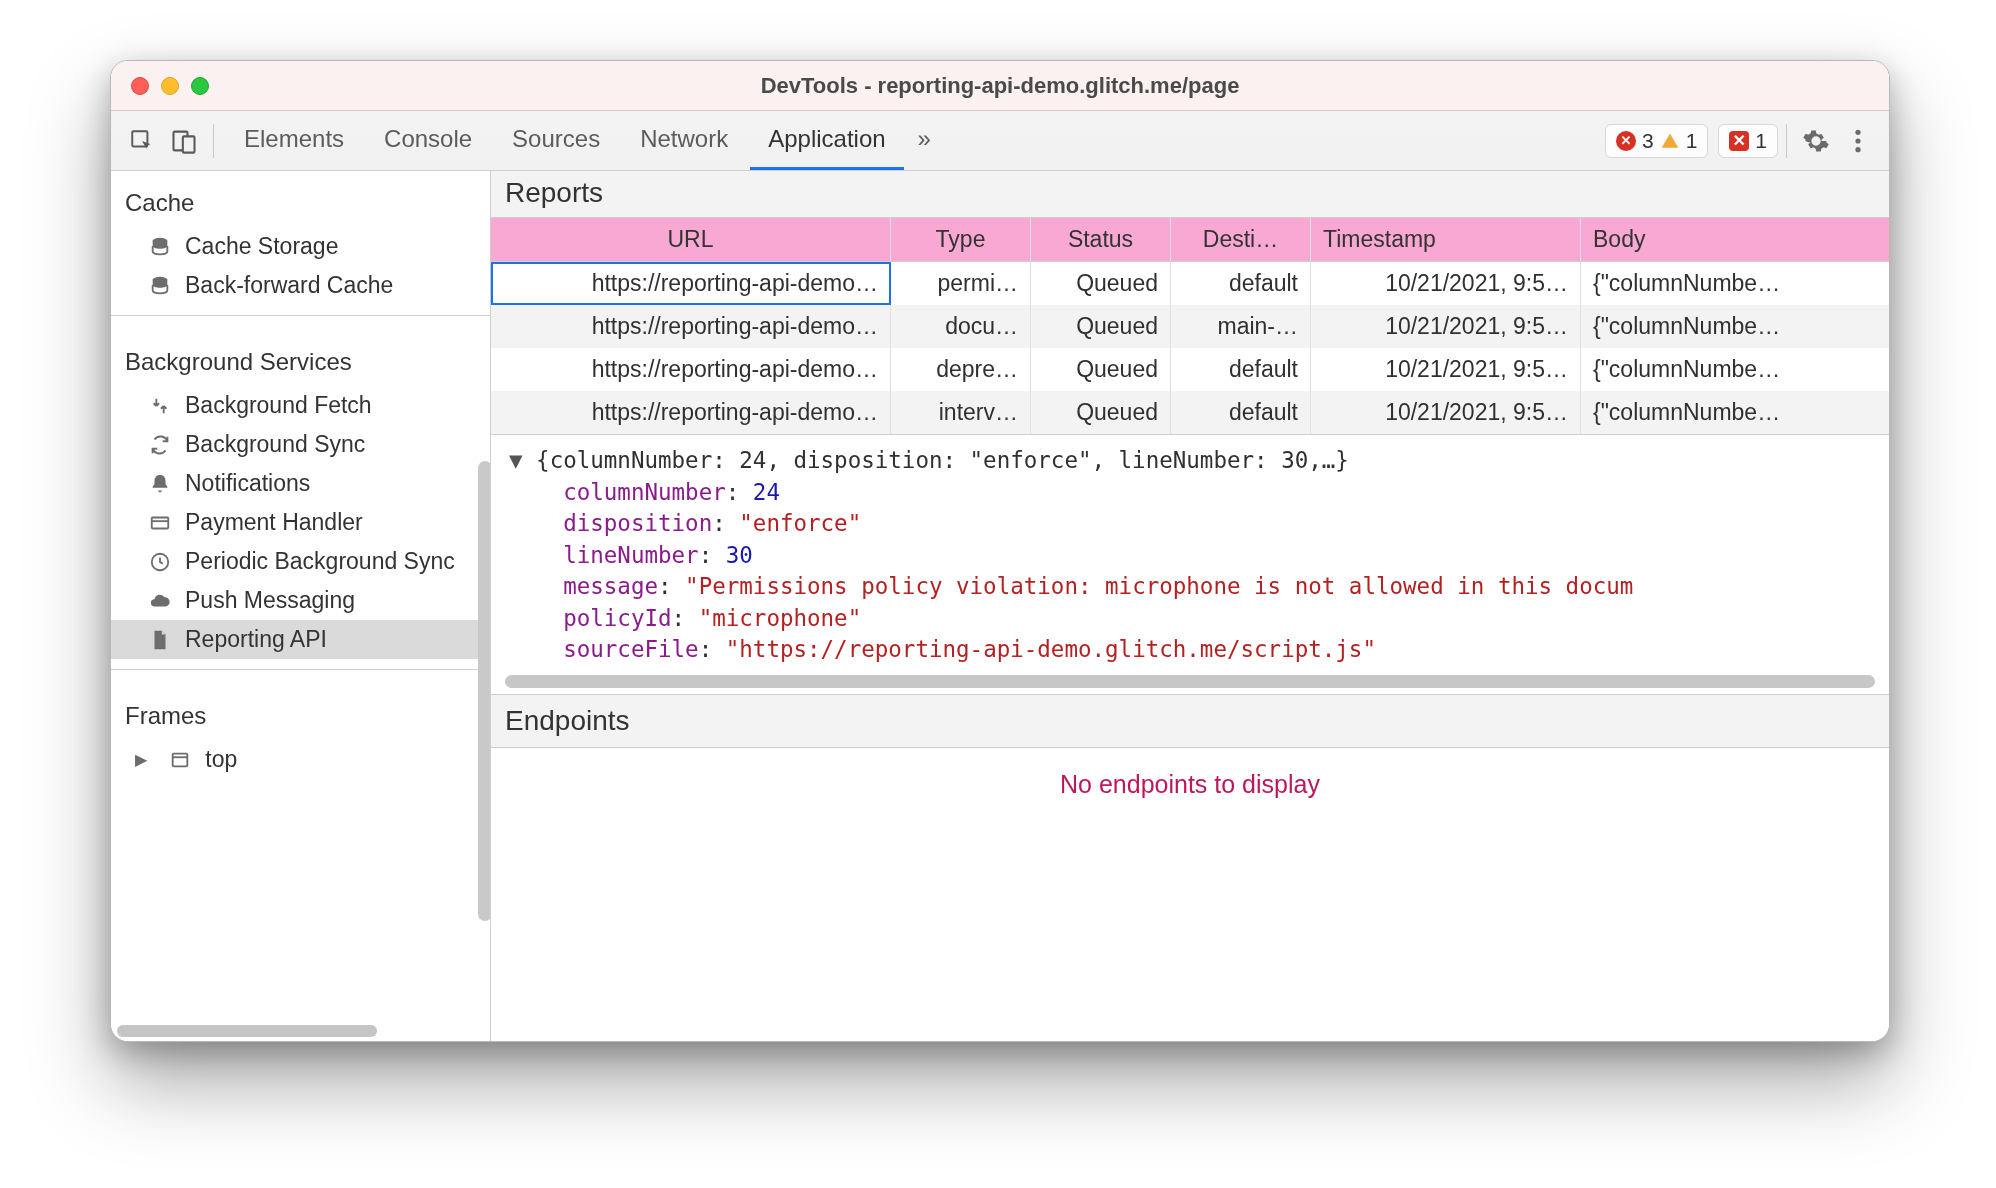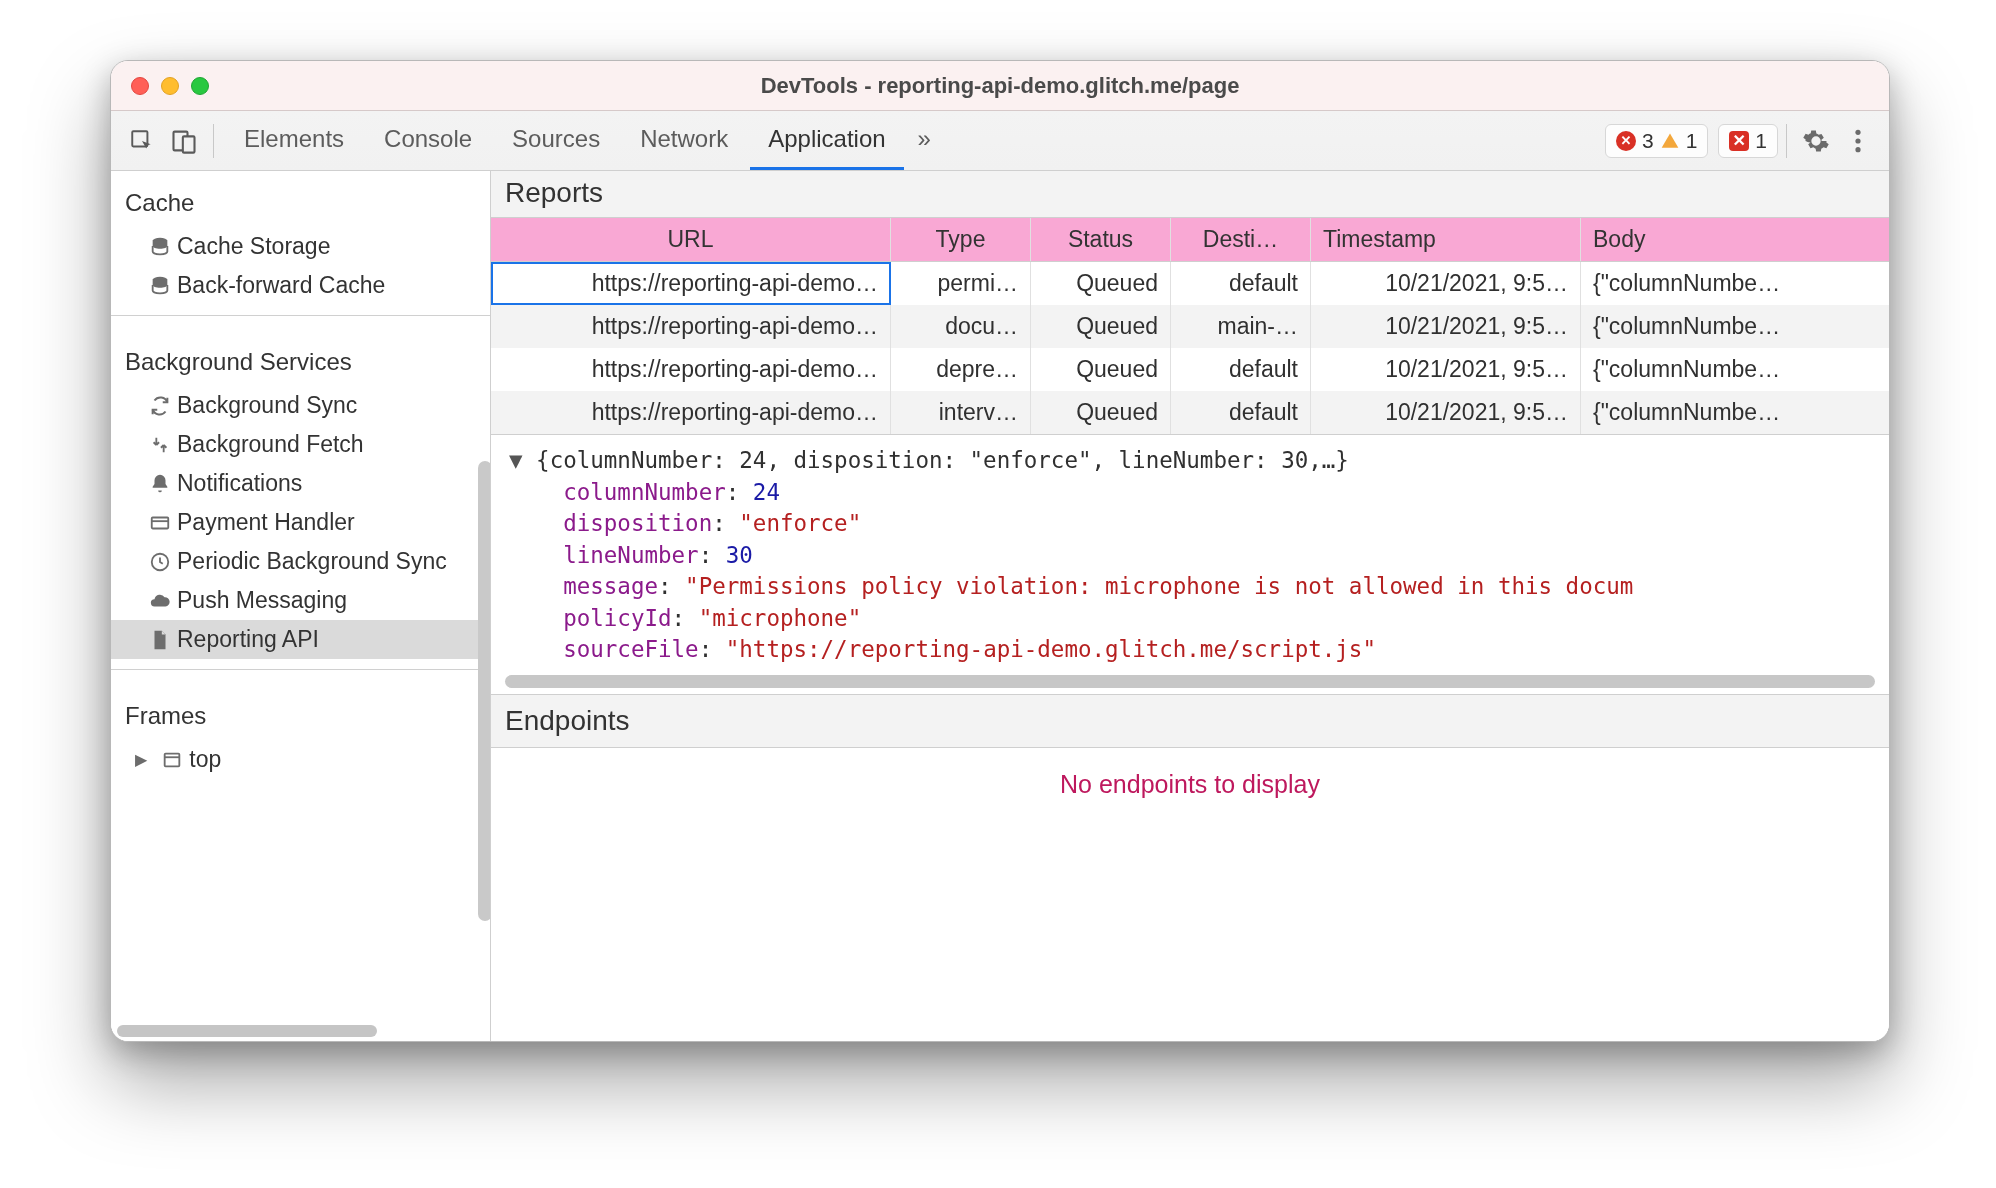--- a/index.html
+++ b/index.html
@@ -55,21 +55,21 @@
   .b-icon.err { background:#d93025; }
   .b-icon.warnTri svg { width:20px; height:20px; }
   .b-icon.sq { border-radius:4px; background:#d93025; font-size:16px; }
   .gear, .more { width:42px; height:42px; display:flex; align-items:center; justify-content:center; color:#6b6b6b; }
 
   
   .body { flex:1; display:flex; min-height:0; }
   .sidebar { width: 380px; border-right:1px solid #cfcfcf; background:#fff; display:flex; flex-direction:column; overflow:hidden; position:relative; }
   .side-section-title { font-size:24px; color:#333; padding: 18px 14px 10px 14px; font-weight:400; }
   .side-section-title.tight { padding-top: 22px; }
-  .side-item { display:flex; align-items:center; gap:4px; padding: 6px 10px 6px 36px; font-size:23px; color:#333; cursor:pointer; white-space:nowrap; overflow:hidden; text-overflow:ellipsis; }
+  .side-item { display:flex; align-items:center; gap:12px; padding: 6px 10px 6px 36px; font-size:23px; color:#333; cursor:pointer; white-space:nowrap; overflow:hidden; text-overflow:ellipsis; }
   .side-item.selected { background:#dadada; }
   .side-item .si-icon { width:26px; height:26px; display:flex; align-items:center; justify-content:center; color:#6d6d6d; flex-shrink:0;}
   .side-divider { height:1px; background:#d0d0d0; margin: 10px 0; }
   .frames-item { padding-left: 24px; }
   .tri { display:inline-block; font-size:16px; color:#6c6c6c; margin-right:8px; }
   .side-scroll-thumb { position:absolute; left:0; bottom:4px; width:260px; height:12px; background:#c5c5c5; border-radius:6px; margin-left:6px;}
   .body-scroll-thumb { position:absolute; right:-2px; width:14px; top:290px; height:460px; background:#c9c9c9; border-radius:7px; }
   .sidebar-outer { position:relative; }
   
   .main { flex:1; display:flex; flex-direction:column; min-width:0; background:#fff; }
@@ -197,34 +197,34 @@
               </svg>
             </span>
           <span>Back-forward Cache</span>
         </div>
 
         <div class="side-divider"></div>
 
         <div class="side-section-title tight">Background Services</div>
         <div class="side-item">
           <span class="si-icon">
+              <svg width="22" height="22" viewBox="0 0 24 24" fill="none" stroke="#6d6d6d" stroke-width="2">
+                <path d="M8 4v8M8 12l-3-3M8 12l3-3M16 20v-8M16 12l-3 3M16 12l3 3"></path>
+              </svg>
+            </span>
+          <span>Background Fetch</span>
+        </div>
+        <div class="side-item">
+          <span class="si-icon">
               <svg width="22" height="22" viewBox="0 0 24 24" fill="none" stroke="#6d6d6d" stroke-width="2.2">
                 <path d="M20 8A8 8 0 006 6M4 16a8 8 0 0014 2"></path>
                 <path d="M20 3v5h-5M4 21v-5h5"></path>
               </svg>
             </span>
           <span>Background Sync</span>
-        </div>
-        <div class="side-item">
-          <span class="si-icon">
-              <svg width="22" height="22" viewBox="0 0 24 24" fill="none" stroke="#6d6d6d" stroke-width="2">
-                <path d="M8 4v8M8 12l-3-3M8 12l3-3M16 20v-8M16 12l-3 3M16 12l3 3"></path>
-              </svg>
-            </span>
-          <span>Background Fetch</span>
         </div>
         <div class="side-item">
           <span class="si-icon">
               <svg width="22" height="22" viewBox="0 0 24 24" fill="#6d6d6d">
                 <path d="M12 2a6 6 0 00-6 6v4l-2 3v1h16v-1l-2-3V8a6 6 0 00-6-6zM10 19a2 2 0 004 0"></path>
               </svg>
             </span>
           <span>Notifications</span>
         </div>
         <div class="side-item">

